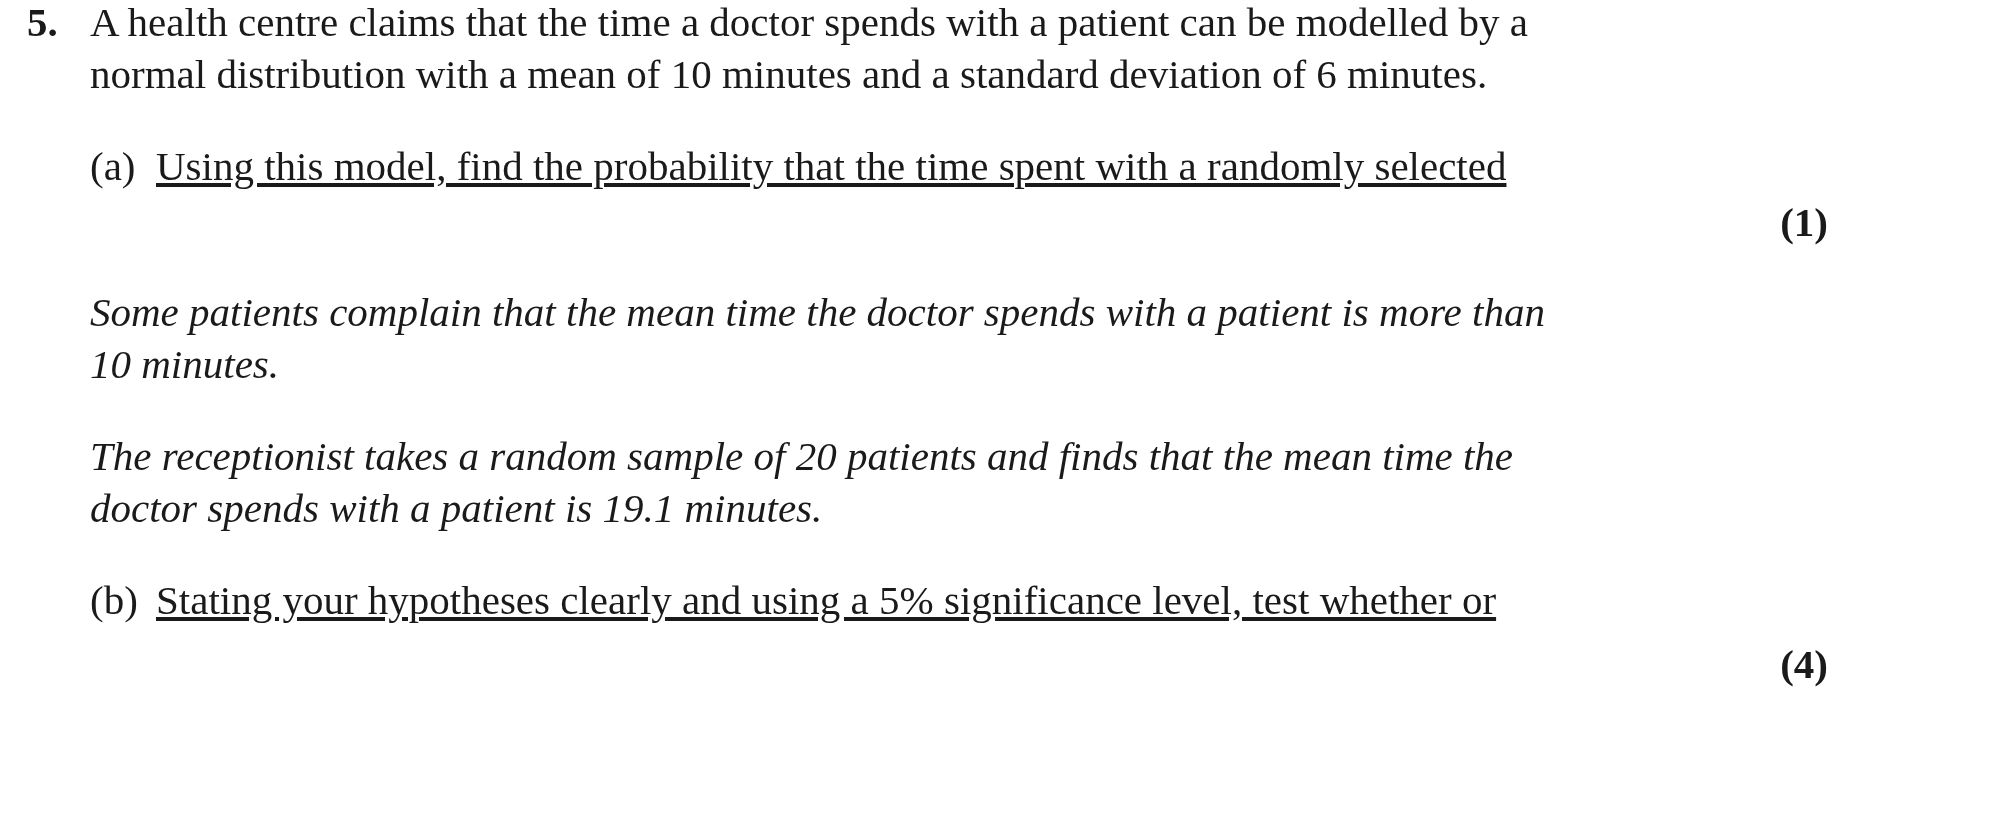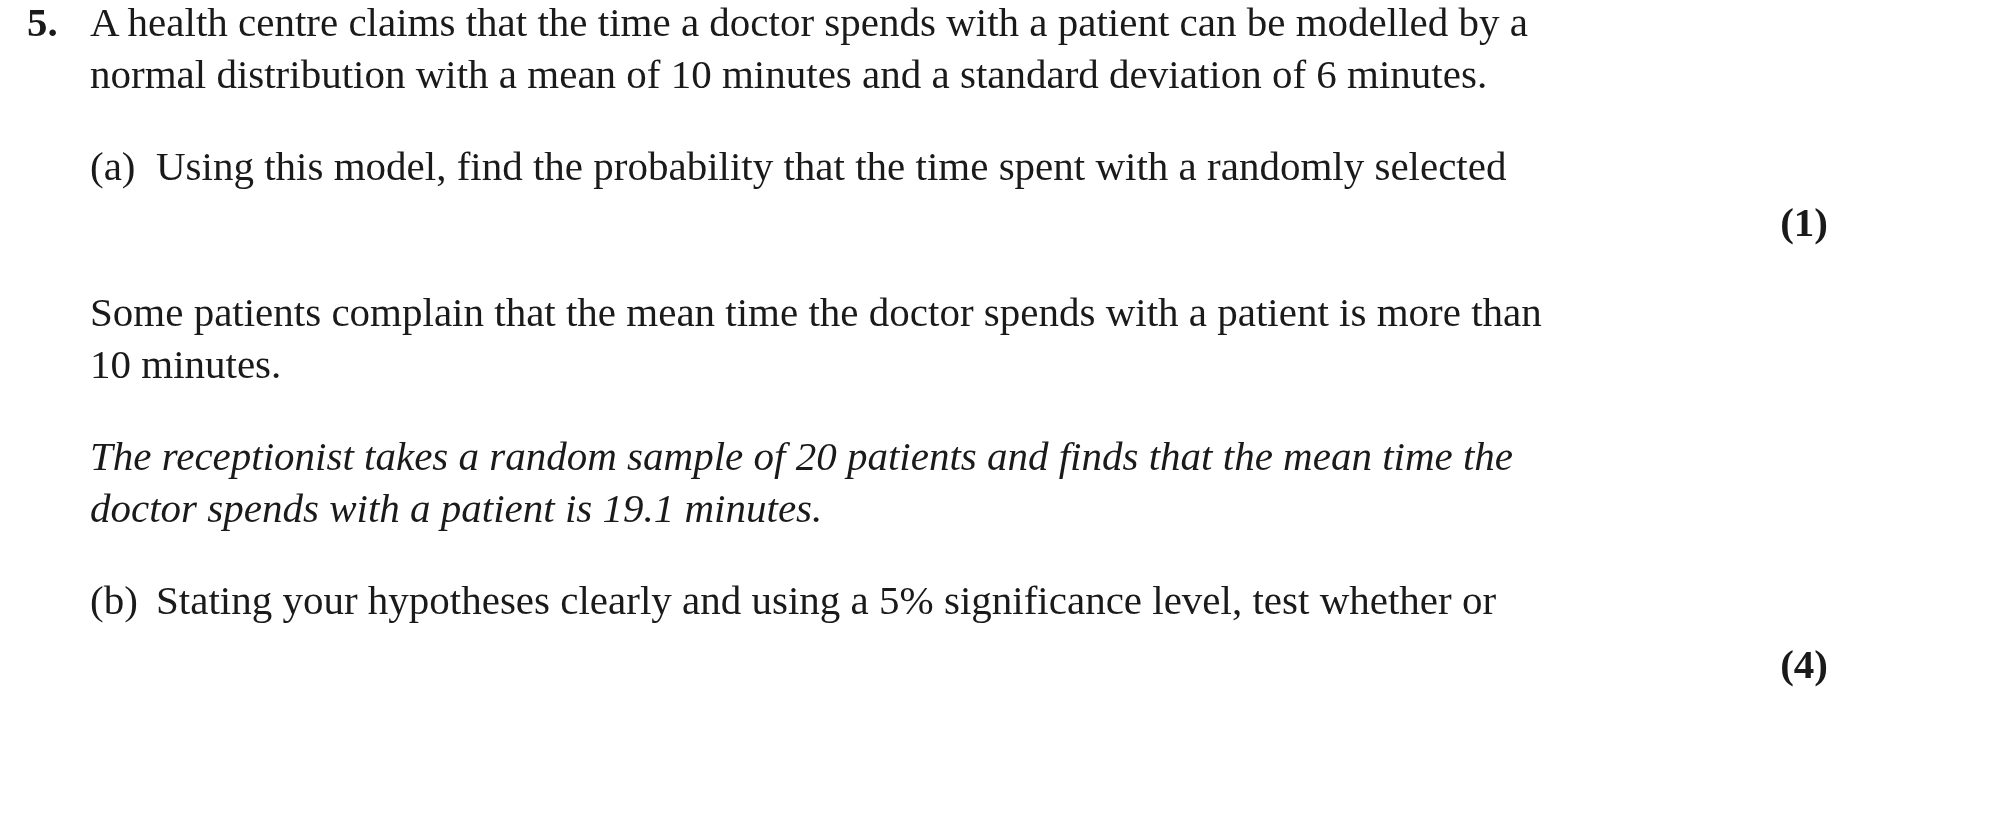--- a/index.html
+++ b/index.html
@@ -38,28 +38,29 @@
   }
   .part {
     display: flex;
   }
   .part-label {
     flex: none;
     width: 66px;
   }
   .part-text {
     flex: 1 1 auto;
+    text-decoration: underline;
   }
   .marks {
     text-align: right;
     font-weight: bold;
   }
   .mt-part-a   { margin-top: 40px; }
   .mt-marks-a  { margin-top: 4px;  }
-  .mt-para-2   { margin-top: 38px; }
+  .mt-para-2   { margin-top: 38px; font-style: italic; }
   .mt-para-3   { margin-top: 40px; font-style: italic; }
   .mt-part-b   { margin-top: 40px; }
   .mt-marks-b  { margin-top: 12px; }
 </style>
 </head>
 <body>
 
 <div class="page">
   <div class="question">
 

